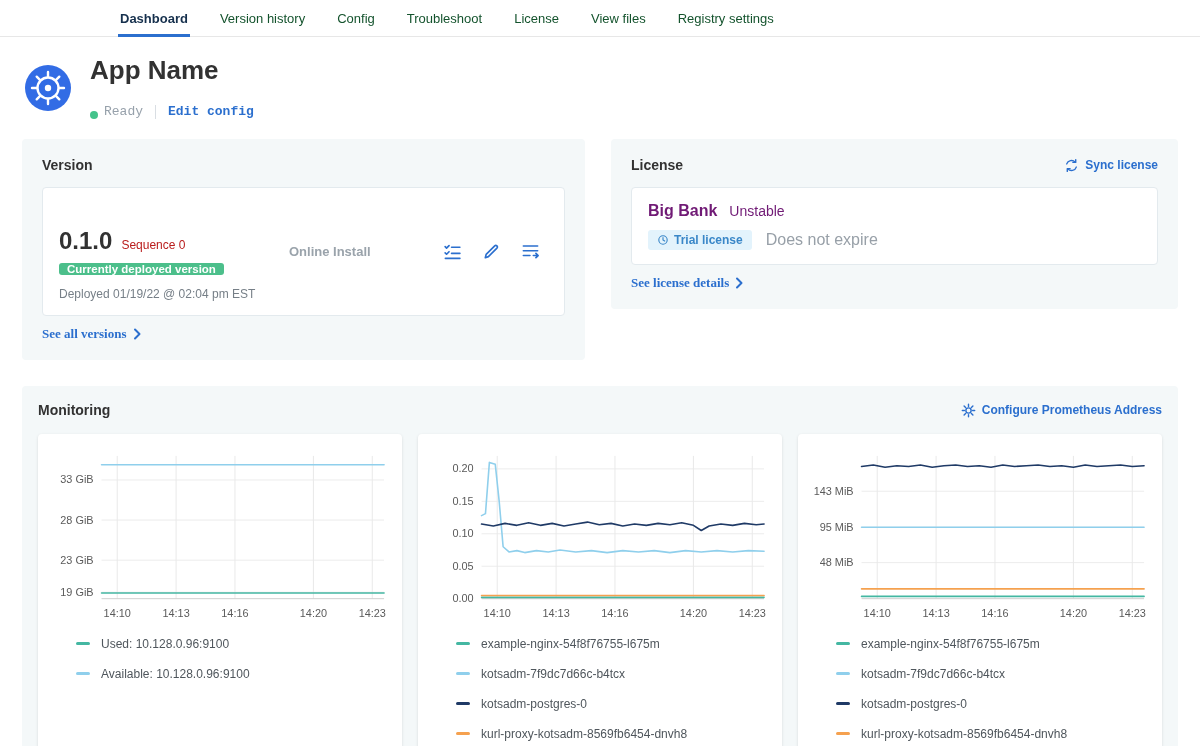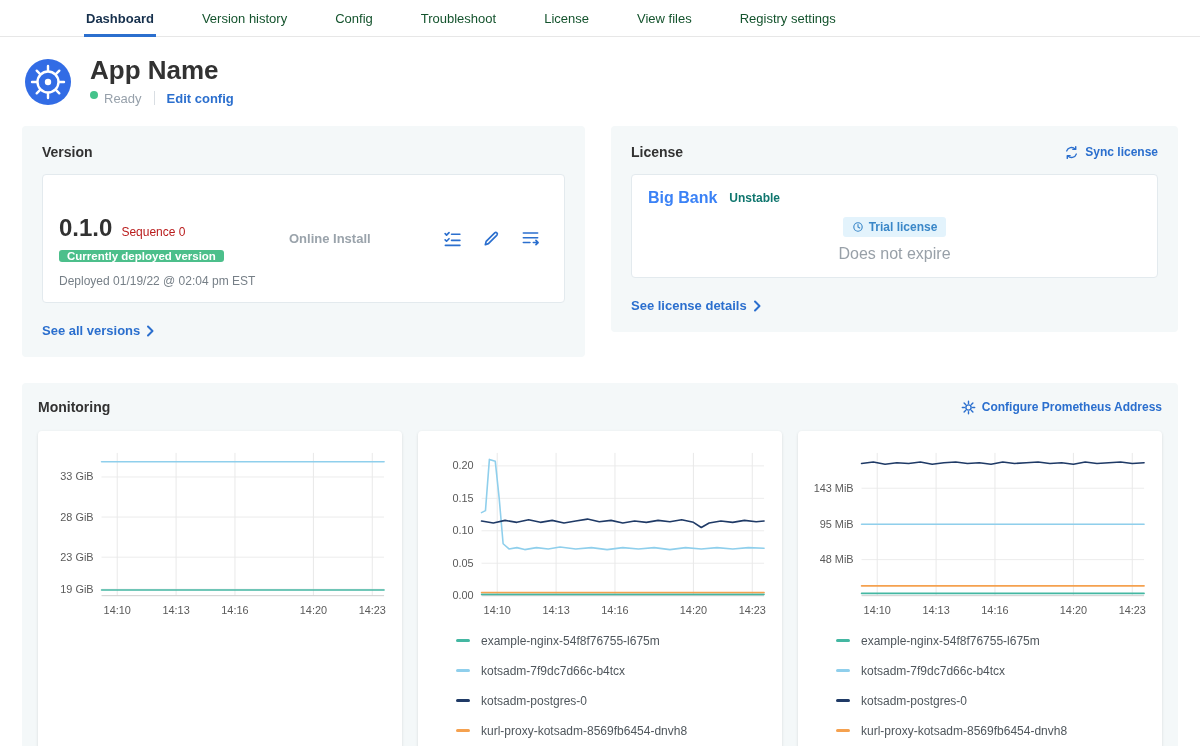--- a/index.html
+++ b/index.html
@@ -4,35 +4,35 @@
 <style>
   * { box-sizing: border-box; }
   html,body { margin:0; padding:0; background:#fff; }
   body {
     width:1200px; height:746px;
     font-family:"Liberation Sans","DejaVu Sans",sans-serif;
     color:#323232; overflow:hidden;
   }
   
   .topnav {
-    display:flex; align-items:flex-end; gap:44px;
-    padding-left:84px; height:37px;
+    display:flex; align-items:flex-end; gap:28px;
+    padding-left:118px; height:37px;
     border-bottom:1px solid #e7e7e7; background:#fff;
   }
   .tab {
     font-size:13px; color:#14532d; padding:10px 2px 9px; line-height:1;
     cursor:pointer; border-bottom:3px solid transparent; margin-bottom:-1px;
   }
   .tab.active { color:#16304d; font-weight:bold; border-bottom-color:#2b6fce; }
 
   
   .app-header { display:flex; align-items:center; gap:18px; padding:20px 24px 4px; }
   .k8s-logo { width:48px; height:48px; flex:none; }
   .app-title { font-size:26px; font-weight:bold; color:#323232; line-height:1.05; }
-  .status-row { display:flex; align-items:flex-start; margin-top:7px; font-size:13px; }
+  .status-row { display:flex; align-items:flex-end; margin-top:20px; font-size:13px;font-family:Liberation Mono, monospace; }
   .dot { width:8px; height:8px; border-radius:50%; background:#44c38b; margin-right:6px; }
   .status-text { color:#97a1ab; }
   .vdivider { width:1px; height:14px; background:#d9dee3; margin:0 12px; }
   .link { color:#2b6fce; font-weight:bold; font-size:13px; cursor:pointer; text-decoration:none; display:inline-flex; align-items:center; gap:6px; }
   .link svg { flex:none; }
 
   
   .cards { display:flex; gap:26px; padding:16px 22px 0; align-items:flex-start; }
   .panel { background:#f4f8f9; padding:18px 20px; border-radius:4px; }
   .version-panel { width:563px; flex:none; }
@@ -52,26 +52,26 @@
   .vnum { font-size:24px; font-weight:bold; color:#323232; }
   .vseq { font-size:12px; color:#b91c1c; }
   .badge-green {
     display:inline-block; background:#4cbf8b; color:#fff;
     font-size:11.5px; font-weight:bold; padding:0 8px; border-radius:3px; margin-top:8px;
   }
   .deployed { font-size:12px; color:#767f87; margin-top:10px; }
   .install-type { font-size:13px; color:#9aa3ab; font-weight:bold; align-self:center; padding-left:22px; }
   .action-icons { display:flex; gap:20px; margin-left:auto; align-self:center; padding-right:8px; }
   .action-icons .act { color:#2b6fce; cursor:pointer; display:inline-flex; }
-  .see-link { margin-top:20px; }
+  .see-link { margin-top:10px;font-family:Liberation Serif, serif; }
 
   .lic-row1 { display:flex; align-items:center; gap:12px; }
-  .lic-name { font-size:16px; font-weight:bold; color:#3b82f6; }
-  .lic-channel { font-size:12px; color:#0f766e; font-weight:bold; }
-  .lic-row2 { display:flex; align-items:center; gap:8px; margin-top:10px;flex-direction:column; }
+  .lic-name { font-size:16px; font-weight:bold; color:#701a75; }
+  .lic-channel { font-size:14px; color:#701a75; font-weight:normal; }
+  .lic-row2 { display:flex; align-items:center; gap:14px; margin-top:10px; }
   .chip {
     display:inline-flex; align-items:center; gap:5px;
     background:#e3f3fc; color:#3a87c8; font-size:12px; font-weight:bold;
     padding:3px 9px; border-radius:3px;
   }
   .expiry { font-size:16px; color:#98a0a8; }
 
   
   .monitoring { margin:26px 22px 14px; background:#f4f8f9; padding:16px 16px 18px; border-radius:4px; }
   .charts { display:flex; gap:16px; margin-top:16px; }
@@ -254,20 +254,30 @@
             <text x="46" y="37.77" text-anchor="end" font-size="11" fill="#5a5a5a">33 GiB</text>
             <text x="69.83" y="172" text-anchor="middle" font-size="11" fill="#5a5a5a">14:10</text>
             <text x="129.21" y="172" text-anchor="middle" font-size="11" fill="#5a5a5a">14:13</text>
             <text x="188.58" y="172" text-anchor="middle" font-size="11" fill="#5a5a5a">14:16</text>
             <text x="267.75" y="172" text-anchor="middle" font-size="11" fill="#5a5a5a">14:20</text>
             <text x="327.13" y="172" text-anchor="middle" font-size="11" fill="#5a5a5a">14:23</text>
             <polyline points="54,148.34 339,148.34" fill="none" stroke="#44b7a2" stroke-width="1.6" stroke-linejoin="round" stroke-linecap="round"></polyline>
             <polyline points="54,18.9 339,18.9" fill="none" stroke="#8fcfec" stroke-width="1.6" stroke-linejoin="round" stroke-linecap="round"></polyline>
           </svg>
         </div>
+      <ul class="chart-legend">
+          <li>
+            <span class="swatch" style="background: rgb(68, 183, 162);"></span>
+            <span>Used: 10.128.0.96:9100</span>
+          </li>
+          <li>
+            <span class="swatch" style="background: rgb(143, 207, 236);"></span>
+            <span>Available: 10.128.0.96:9100</span>
+          </li>
+        </ul>
       <div class="chart-title">Disk Usage</div>
     </div>
     <div class="chart-card">
       <div class="chart-canvas">
           <svg viewBox="0 0 347 180">
             <line x1="54" y1="154" x2="339" y2="154" stroke="#ececec" stroke-width="1"></line>
             <line x1="54" y1="121.27" x2="339" y2="121.27" stroke="#ececec" stroke-width="1"></line>
             <line x1="54" y1="88.55" x2="339" y2="88.55" stroke="#ececec" stroke-width="1"></line>
             <line x1="54" y1="55.82" x2="339" y2="55.82" stroke="#ececec" stroke-width="1"></line>
             <line x1="54" y1="23.09" x2="339" y2="23.09" stroke="#ececec" stroke-width="1"></line>

